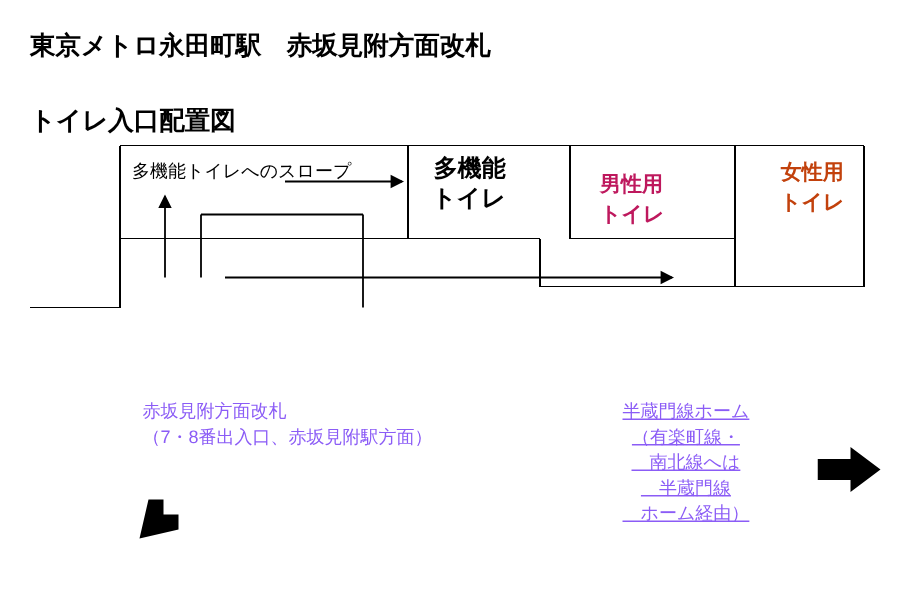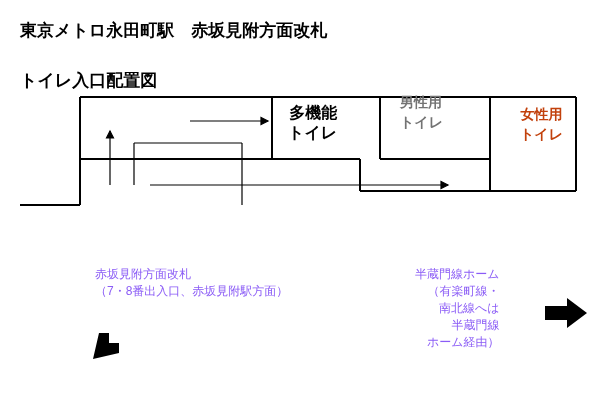--- a/index.html
+++ b/index.html
@@ -63,22 +63,22 @@
   }
   #lbl-multi {
     left: 288px;
     top: 103px;
     color: #000000;
     font-size: 16px;
     text-align: right;
   }
   #lbl-male {
     left: 400px;
-    top: 92px;
-    color: #737373;
+    top: 112px;
+    color: #be185d;
     font-size: 14px;
   }
   #lbl-female {
     left: 520px;
     top: 104px;
     color: #c2410c;
     font-size: 14px;
     text-align: center;
   }
 
@@ -107,21 +107,22 @@
     white-space: pre;
     color: #8b5cf6;
   }
   #cap-gate {
     left: 95px;
     top: 266px;
   }
   #cap-hanzomon {
     left: 415px;
     top: 266px;
-    text-align: right;
+    text-align: center;
+    text-decoration: underline;
   }
 
   
   .arrow {
     position: absolute;
   }
   #arrow-gate {
     left: 90px;
     top: 318px;
   }
@@ -180,20 +181,21 @@
     </svg>
   </div>
 
   <div class="room-label" id="lbl-multi">多機能
 トイレ</div>
   <div class="room-label" id="lbl-male">男性用
 トイレ</div>
   <div class="room-label" id="lbl-female">女性用
 トイレ</div>
 
+  <div class="anno" id="anno-multi-slope">多機能トイレへのスロープ</div>
 
   <div class="caption" id="cap-gate">赤坂見附方面改札
 （7・8番出入口、赤坂見附駅方面）</div>
   <div class="caption" id="cap-hanzomon">半蔵門線ホーム
 （有楽町線・
 　南北線へは
 　半蔵門線
 　ホーム経由）</div>
 
   <div class="arrow" id="arrow-gate">

